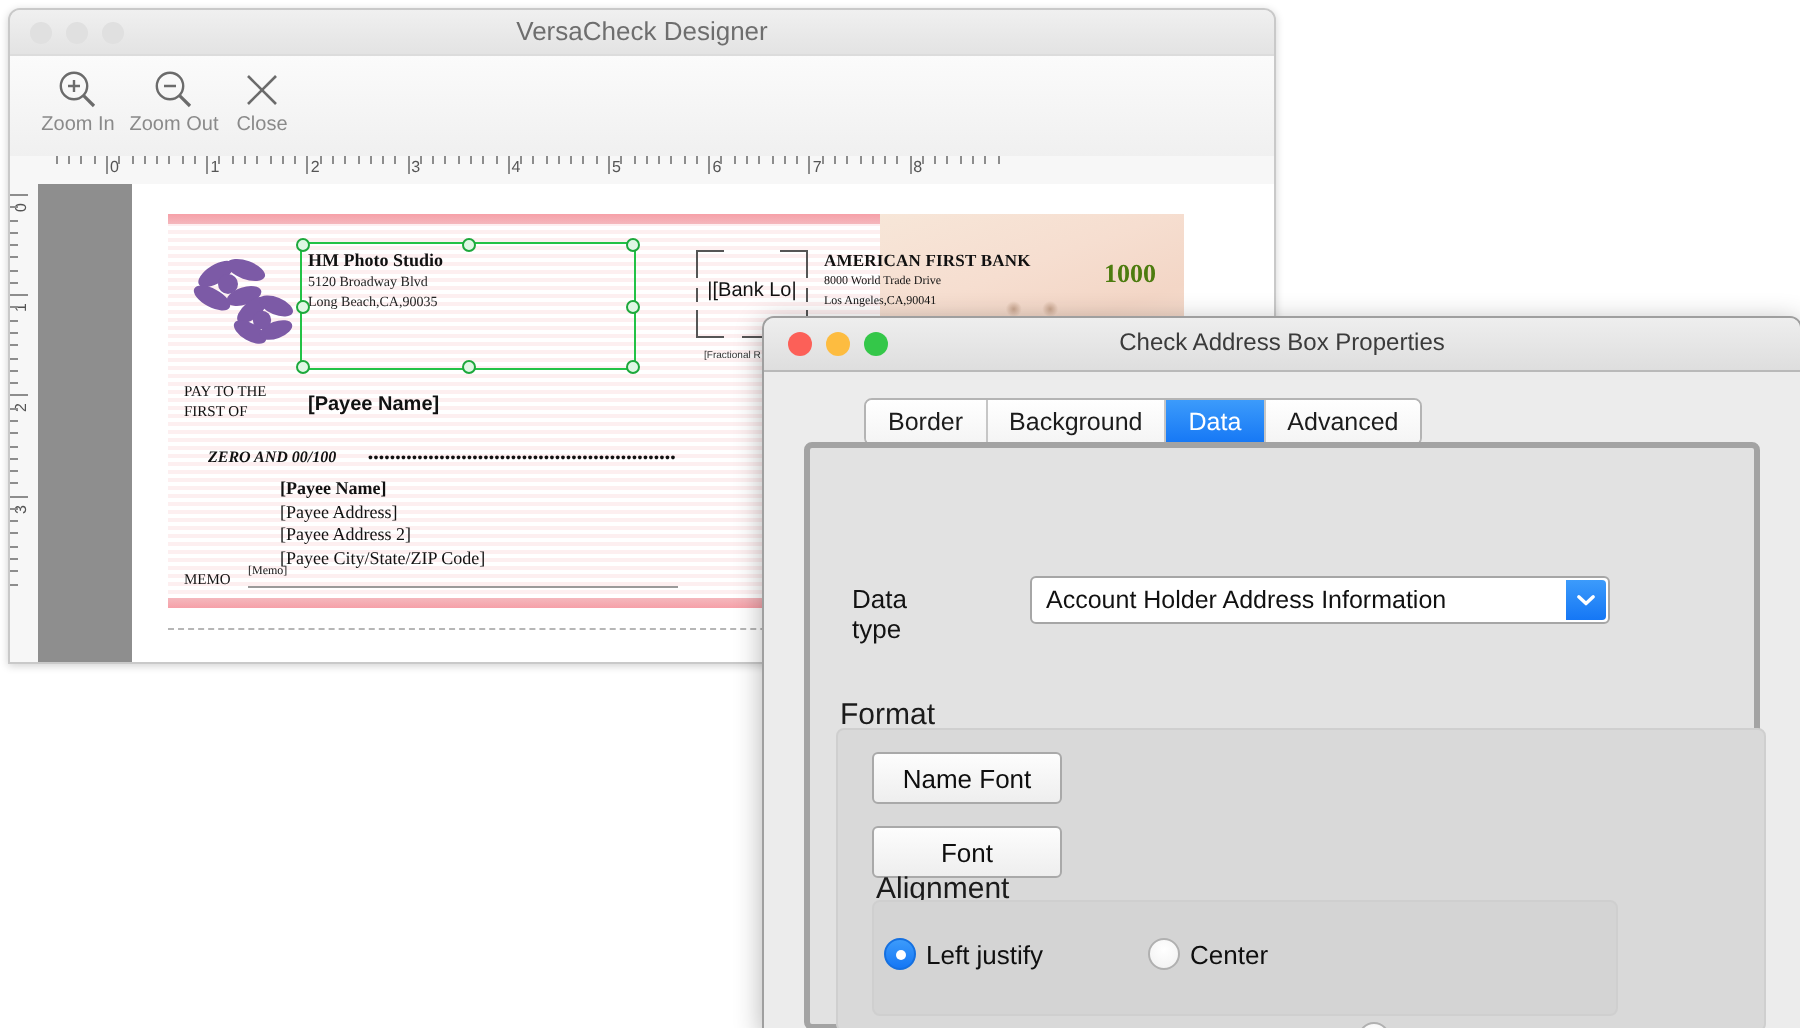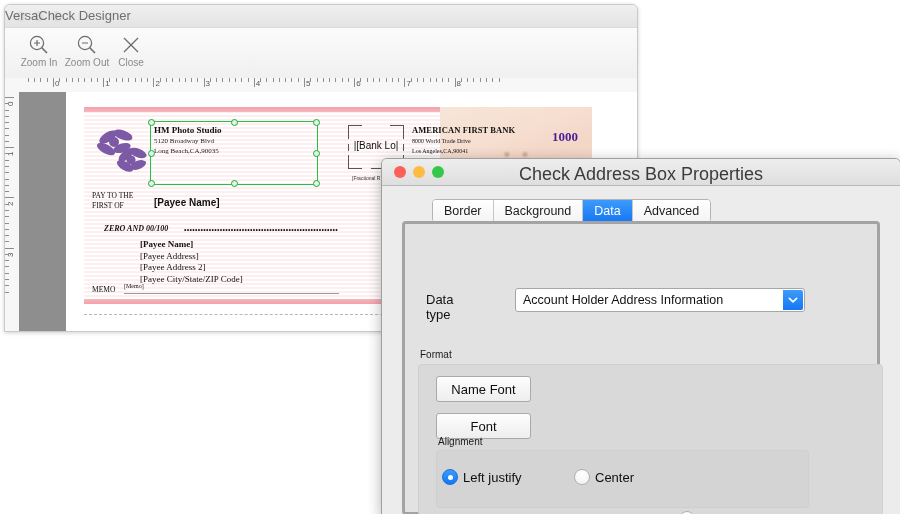--- a/index.html
+++ b/index.html
@@ -23,21 +23,21 @@
   }
   .titlebar {
     position: relative; height: 22px;
     background: linear-gradient(#f0f0f0,#e3e3e3);
     border-bottom: 1px solid #dcdcdc;
   }
   .tl-dots { position:absolute; left:10px; top:6px; display:flex; gap:7px; }
   .tl-dot { width:11px; height:11px; border-radius:50%; background:#e0e0e0; }
   .win-title {
     position:absolute; left:0; right:0; top:3px;
-    font-size:13px; color:#6e6e6e;
+    text-align:center; font-size:13px; color:#6e6e6e;
     font-family:"Liberation Sans", sans-serif;
   }
 
   .toolbar {
     position: relative; height: 50px;
     background: linear-gradient(#fbfbfb,#f0f0f0);
     border-bottom: 1px solid #d6d6d6;
   }
   .tool-btn {
     position:absolute; top:3px; width:52px; text-align:center; cursor:default;
@@ -143,21 +143,21 @@
     font-family:"Liberation Sans",sans-serif; }
 
   .bank-name { position:absolute; left:328px; top:18px; font-size:8.5px; font-weight:bold;
     color:#111; font-family:"Liberation Serif", serif; white-space:nowrap; letter-spacing:0.1px;}
   .bank-a1 { position:absolute; left:328px; top:31px; font-size:6px; color:#111;
     font-family:"Liberation Serif", serif; white-space:nowrap;}
   .bank-a2 { position:absolute; left:328px; top:41px; font-size:6px; color:#111;
     font-family:"Liberation Serif", serif; white-space:nowrap;}
 
   .check-num { position:absolute; right:14px; top:22px; font-size:13px; font-weight:bold;
-    color:#4c1d95; font-family:"Liberation Serif", serif; }
+    color:#4d7c0f; font-family:"Liberation Serif", serif; }
   .date-label { position:absolute; left:392px; top:70px; font-size:10px; font-weight:bold;
     color:#222; font-family:"Liberation Serif", serif; }
   .date-field { position:absolute; left:440px; top:72px; font-size:8px; color:#111;
     font-family:"Liberation Serif", serif; }
 
   .pay-to { position:absolute; left:8px; top:84px; font-size:7.5px; color:#111;
     font-family:"Liberation Serif", serif; line-height:10px; }
   .payee-name-field { position:absolute; left:70px; top:90px; font-size:10px; font-weight:bold;
     color:#111; font-family:"Liberation Sans", sans-serif; }
 
@@ -198,21 +198,21 @@
     background: linear-gradient(#eeeeee,#dedede);
     border-bottom:1px solid #b9b9b9;
   }
   .dlg-dots { position:absolute; left:12px; top:7px; display:flex; gap:7px; }
   .dd { width:12px; height:12px; border-radius:50%; }
   .dd.red { background:#fc6058; }
   .dd.yel { background:#fdbc40; }
   .dd.grn { background:#34c749; }
   .dlg-title {
     position:absolute; left:0; right:0; top:5px; text-align:center;
-    font-size:18px; color:#3b3b3b; font-family:"Liberation Sans",sans-serif;
+    font-size:12px; color:#3b3b3b; font-family:"Liberation Sans",sans-serif;
   }
 
   .dlg-body { position:absolute; left:0; right:0; top:26px; bottom:0; }
 
   .tabbar {
     position:absolute; left:50px; top:14px;
     display:flex; height:22px;
     background:#fdfdfd;
     border:1px solid #b4b4b4;
     border-radius:4px;
@@ -251,21 +251,21 @@
   .combo-text { padding-left:7px; font-size:12.5px; color:#111; white-space:nowrap; }
   .combo-arrow {
     position:absolute; right:1px; top:1px; width:20px; height:20px;
     background: linear-gradient(#3c9bfb,#1577f5);
     border-radius:0 2px 2px 0;
     display:flex; align-items:center; justify-content:center;
   }
 
   .group { position:absolute; border:1px solid #cfcfcf; border-radius:4px; background:#d9d9d9; }
   .group-label {
-    position:absolute; font-size:10px; color:#1b1b1b; background:transparent;
+    position:absolute; font-size:15px; color:#1b1b1b; background:transparent;
   }
 
   .fmt-group { left:13px; top:140px; width:463px; height:150px; }
   .fmt-label { left:15px; top:125px; }
 
   .btn {
     position:absolute; height:24px;
     background: linear-gradient(#fdfdfd,#eeeeee);
     border:1px solid #a9a9a9; border-radius:3px;
     display:flex; align-items:center; justify-content:center;

